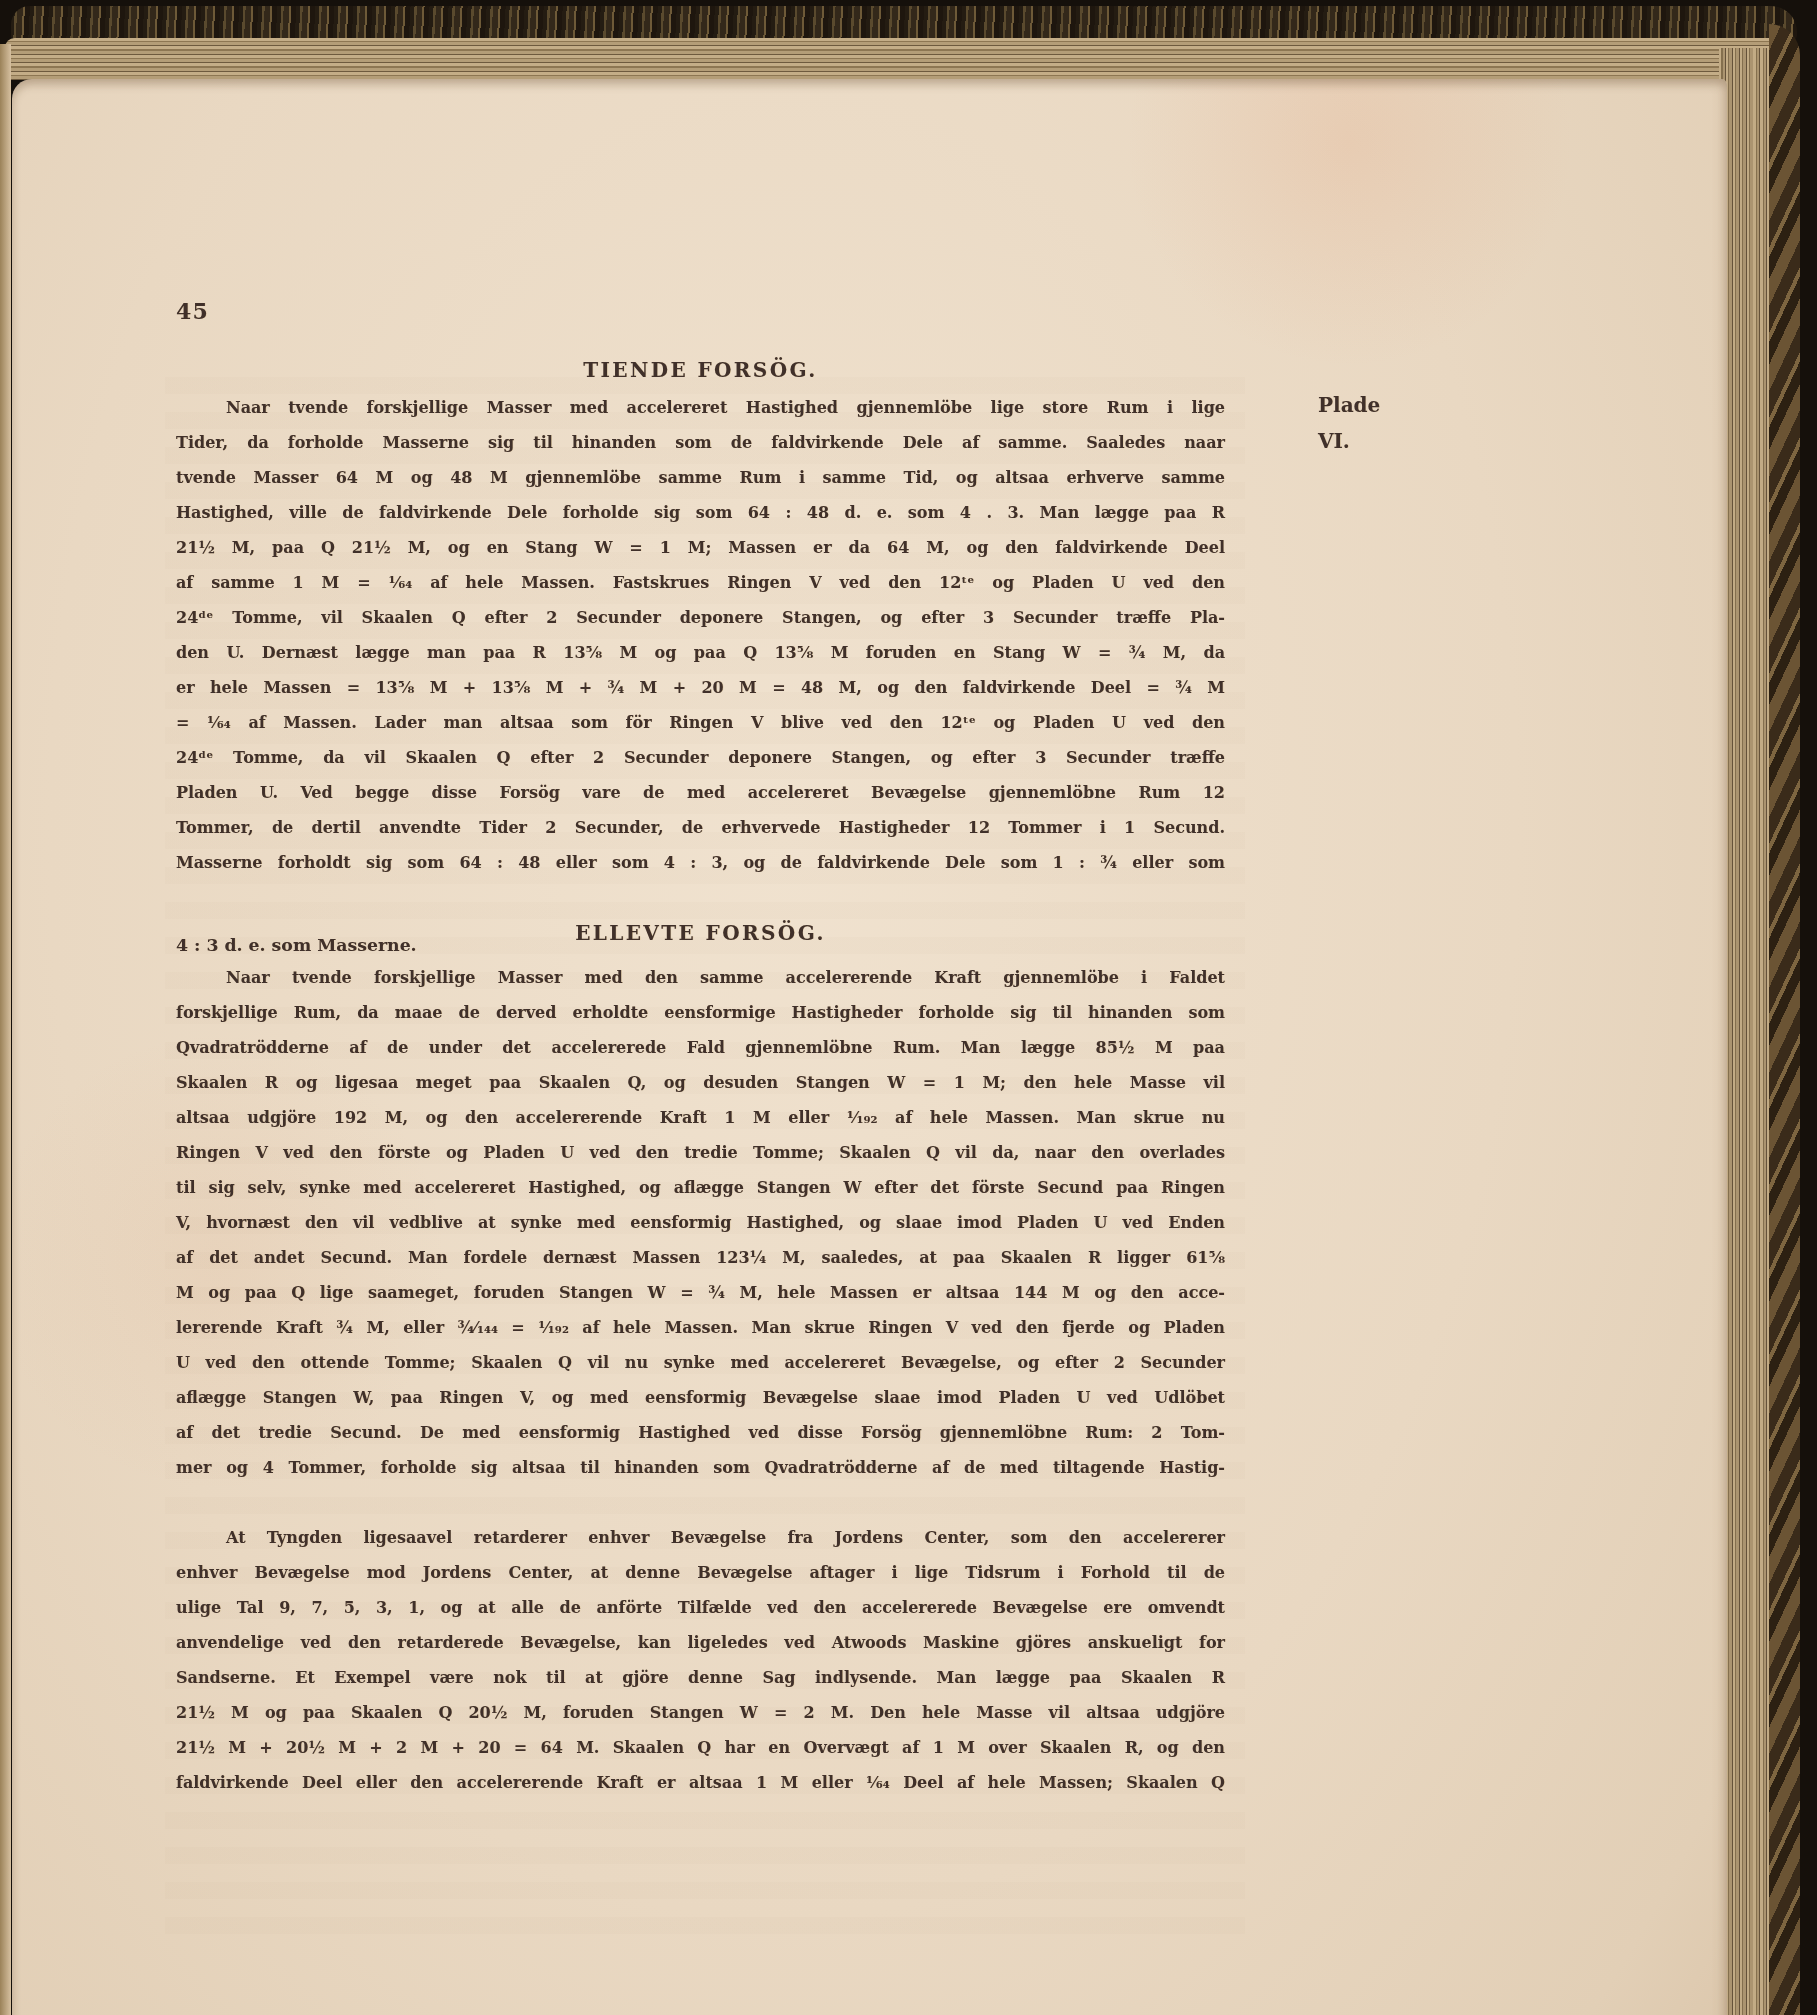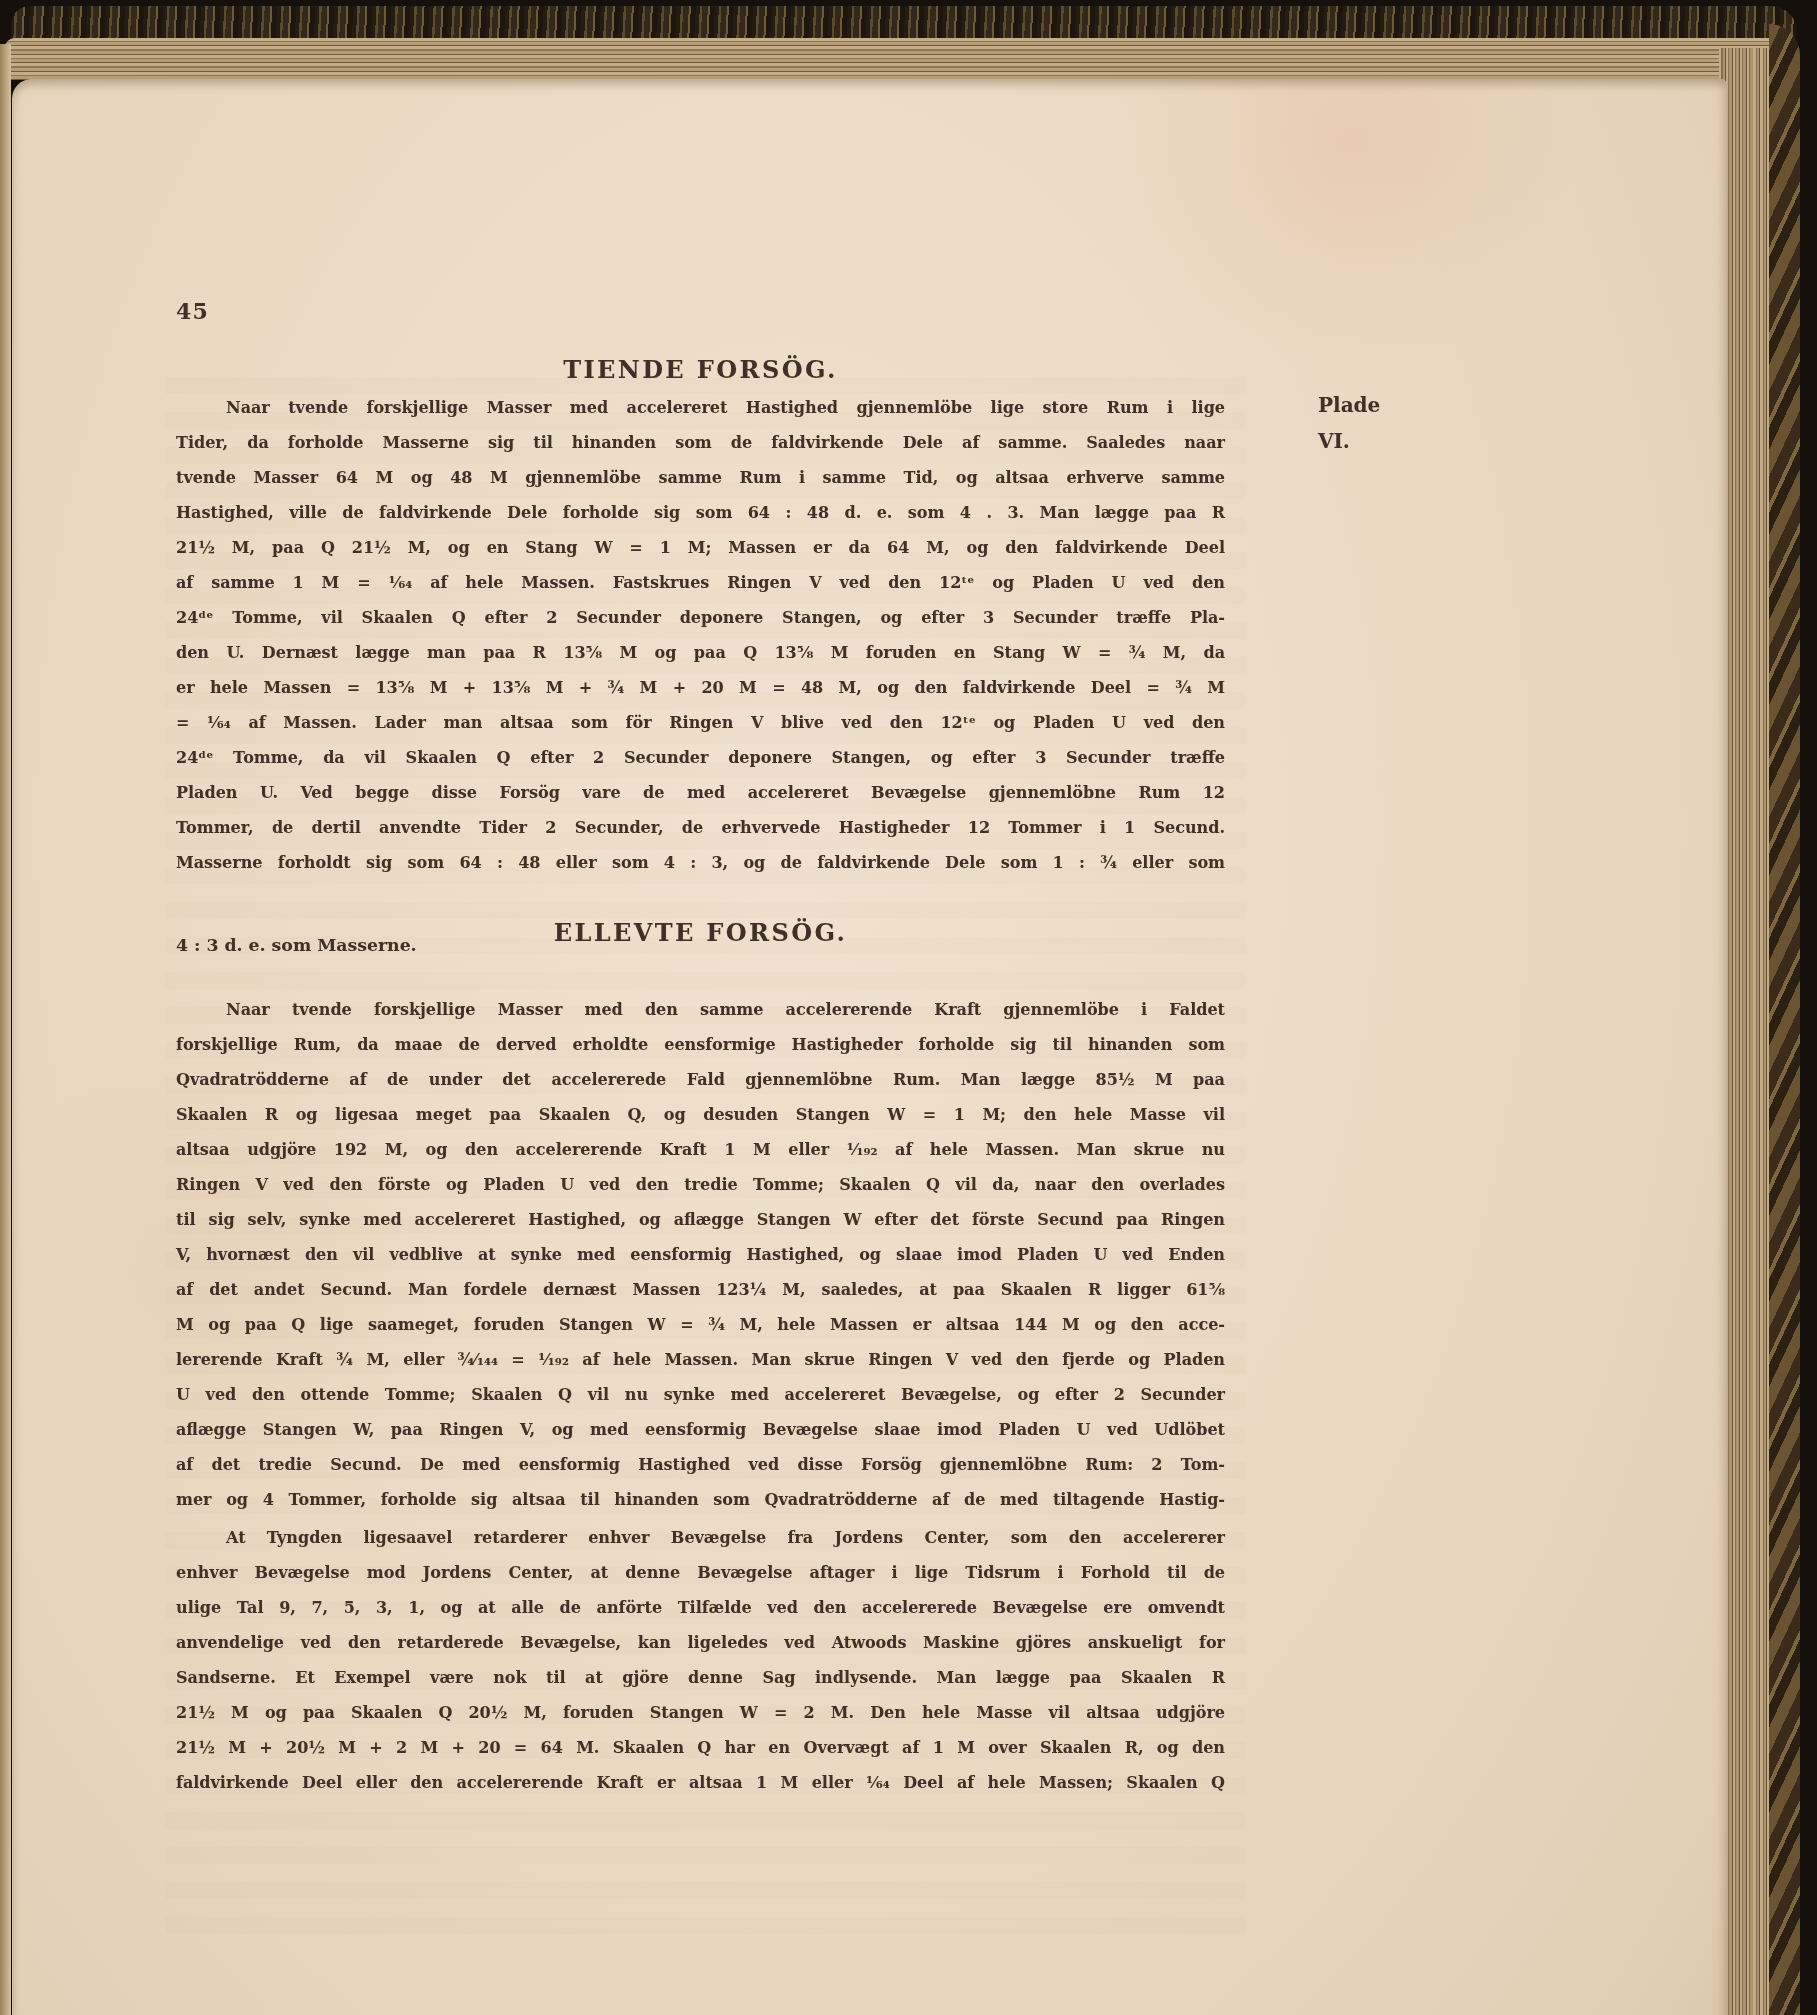--- a/index.html
+++ b/index.html
@@ -29,29 +29,29 @@
     border-radius:20px 5.6px 5.6px 28px;
     box-shadow:inset 0 5.6px 8.9px rgba(90,65,35,.25), inset -4px 0 12px rgba(120,90,55,.18);}
   .page::after{content:"";position:absolute;left:16px;right:8px;bottom:-2.4px;height:4px;
     background:#b89b78;border-radius:2.4px;}
   .ghost{position:absolute;left:153px;top:298px;width:1080px;height:1572px;opacity:.55;
     background:repeating-linear-gradient(180deg,rgba(150,118,82,0.05) 0 17px,rgba(150,118,82,0) 17px 35px);}
   
   .ink{color:#40302a;text-shadow:0.4px 0.4px 0 rgba(200,165,95,.35);}
   .pagenum{position:absolute;left:164px;width:1049px;top:217px;font-size:22px;font-weight:700;
     text-align:left;line-height:31px;letter-spacing:1.2px;}
-  .headline{position:absolute;left:164px;width:1049px;font-size:24px;font-weight:700;
+  .headline{position:absolute;left:164px;width:1049px;font-size:20px;font-weight:700;
     text-align:center;line-height:28px;letter-spacing:2.4px;}
   .h-tiende{top:277px;} .h-ellevte{top:840px;} .h-tolvte{top:1452px;}
   .para{position:absolute;left:164px;width:1049px;font-size:16px;font-weight:700;
     line-height:35px;white-space:pre-line;text-align:justify;text-align-last:justify;
     word-spacing:0.8px;}
   .p1{top:311px;text-indent:50px;}
   .p1-close{top:849px;text-align-last:left;}
-  .p2{top:881px;text-indent:50px;margin-top:32px;}
+  .p2{top:881px;text-indent:50px;}
   .p2-close{top:1413px;text-align-last:left;}
   .p3{top:1441px;text-indent:50px;}
   .close-line{position:absolute;left:164px;width:1049px;font-size:17.3px;font-weight:700;
     line-height:35px;text-align:left;}
   .margin-note{position:absolute;left:1306px;top:308px;width:113px;font-size:20px;font-weight:700;
     line-height:36px;text-align:left;white-space:pre-line;}
 </style>
 </head>
 <body>
 

